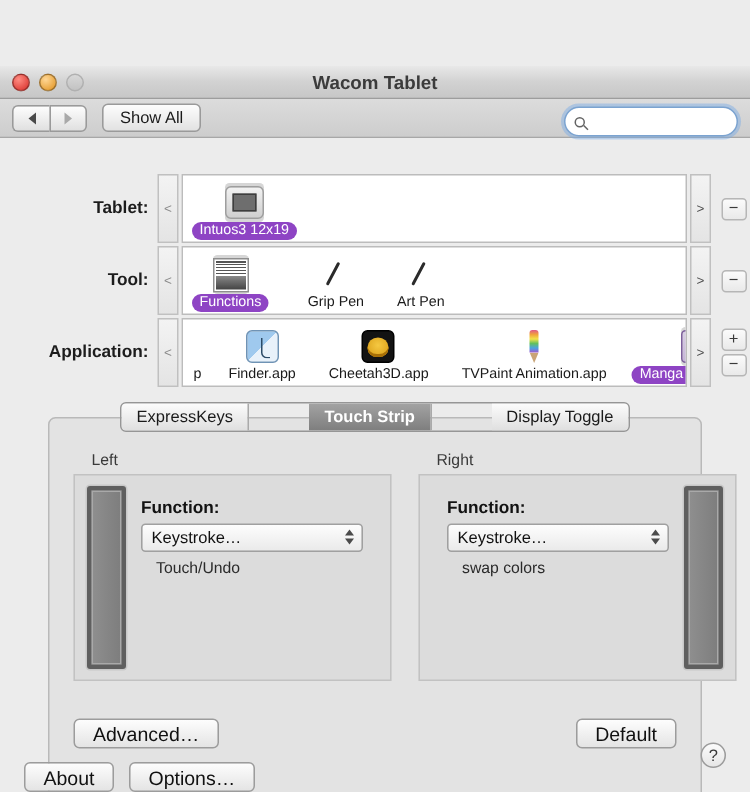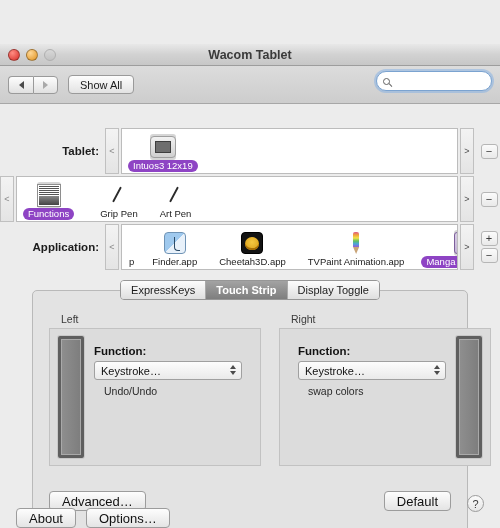--- a/index.html
+++ b/index.html
@@ -27,21 +27,21 @@
   .tl-min    { background: radial-gradient(circle at 35% 30%, #ffd795, #e8a33c 75%); }
   .tl-zoom   { background: linear-gradient(to bottom, #d8d8d8, #c2c2c2); border-color:#b0b0b0; }
   .win-title {
     position: absolute; left: 0; right: 0; text-align: center;
     font-size: 12.5px; font-weight: bold; color: #3b3b3b;
     pointer-events: none;
   }
 
   
   .toolbar {
-    height: 38px;
+    height: 26px;
     background: linear-gradient(to bottom, #dcdcdc 0%, #cdcdcd 100%);
     border-bottom: 1px solid #a7a7a7;
     display: flex; align-items: center; padding: 0 8px;
     position: relative;
   }
   .segmented { display: flex; }
   .seg-btn {
     width: 25px; height: 18px;
     background: linear-gradient(to bottom, #fdfdfd, #e0e0e0);
     border: 1px solid #9a9a9a;
@@ -198,21 +198,21 @@
   }
   .ico-manga::after {
     content:''; position:absolute; left:4px; bottom:-4px;
     width:0;height:0;border-left:5px solid #b49ccd;
     border-bottom:5px solid transparent;
   }
 
   
   .tabwrap { padding: 8px 0 0 0; display:flex; justify-content:center; position:relative; z-index:3; }
   .tabs { display: flex; height: 20px; border-radius: 4px; overflow: hidden;
-          border: 1px solid #969696; }
+          border: 1px solid #969696; gap: 40px; }
   .tab {
     padding: 0 10px; display: flex; align-items: center;
     font-size: 11px; color: #1a1a1a;
     background: linear-gradient(to bottom,#fcfcfc,#dfdfdf);
     border-right: 1px solid #aaa;
   }
   .tab:last-child { border-right: none; }
   .tab.active {
     background: linear-gradient(to bottom,#a3a3a3,#7e7e7e);
     color: #fff; font-weight: bold;
@@ -330,20 +330,21 @@
         <div class="item-label">Intuos3 12x19</div>
       </div>
     </div>
     <div class="arrow-btn active">&gt;</div>
     <div class="pm-btns">
       <div class="pm">−</div>
     </div>
   </div>
 
   <div class="row">
+    <div class="row-label">Tool:</div>
     <div class="arrow-btn">&lt;</div>
     <div class="strip">
       <div class="item selected">
         <div class="item-icon">
           <span class="ico-funcs">
               <i></i>
               <i></i>
             </span>
         </div>
         <div class="item-label">Functions</div>
@@ -430,21 +431,21 @@
         <div class="touchstrip"></div>
         <div class="fn-area">
           <div class="fn-label">Function:</div>
           <div class="popup">
             <span>Keystroke…</span>
             <span class="steppers">
               <span class="st-up"></span>
                 <span class="st-dn"></span>
             </span>
           </div>
-          <div class="fn-desc">Undo/Undo</div>
+          <div class="fn-desc">Touch/Undo</div>
         </div>
       </div>
     </div>
 
     <div class="half">
       <div class="half-title">Right</div>
       <div class="half-box right-side">
         <div class="touchstrip"></div>
         <div class="fn-area">
           <div class="fn-label">Function:</div>

